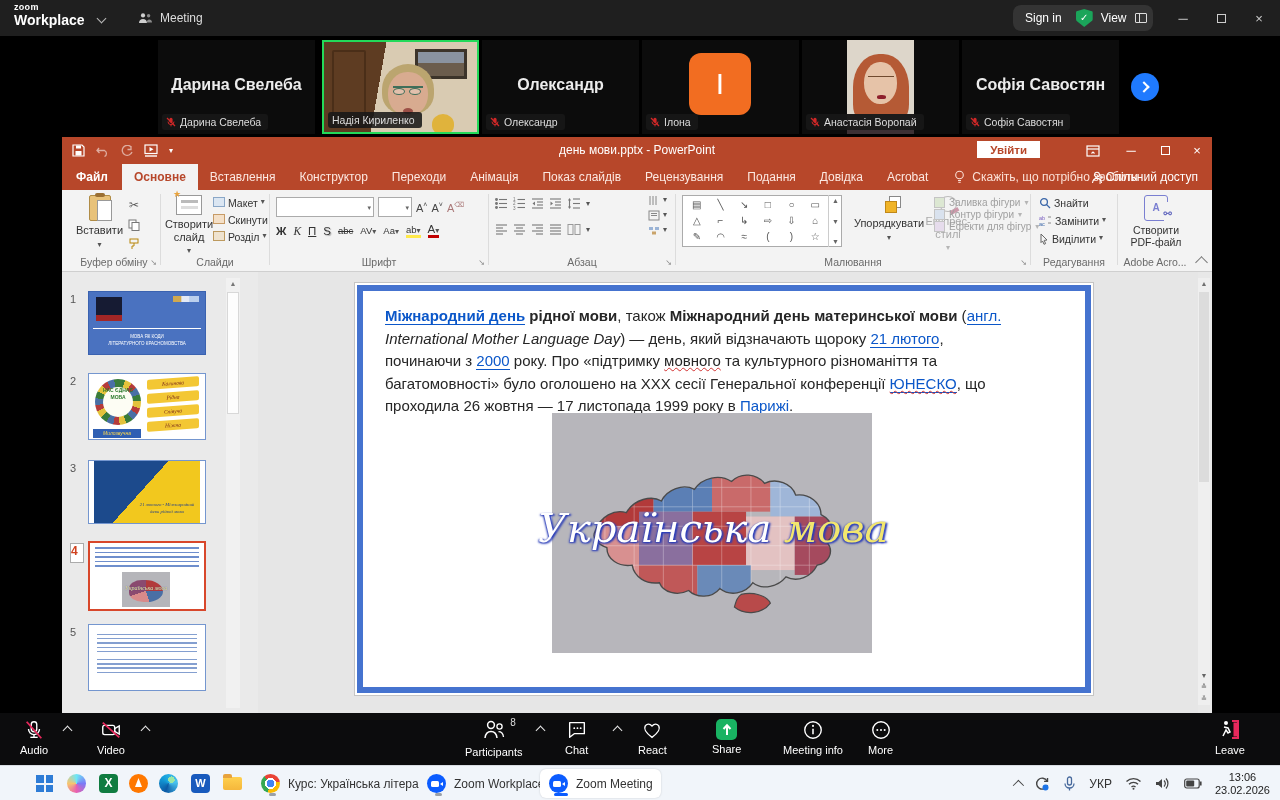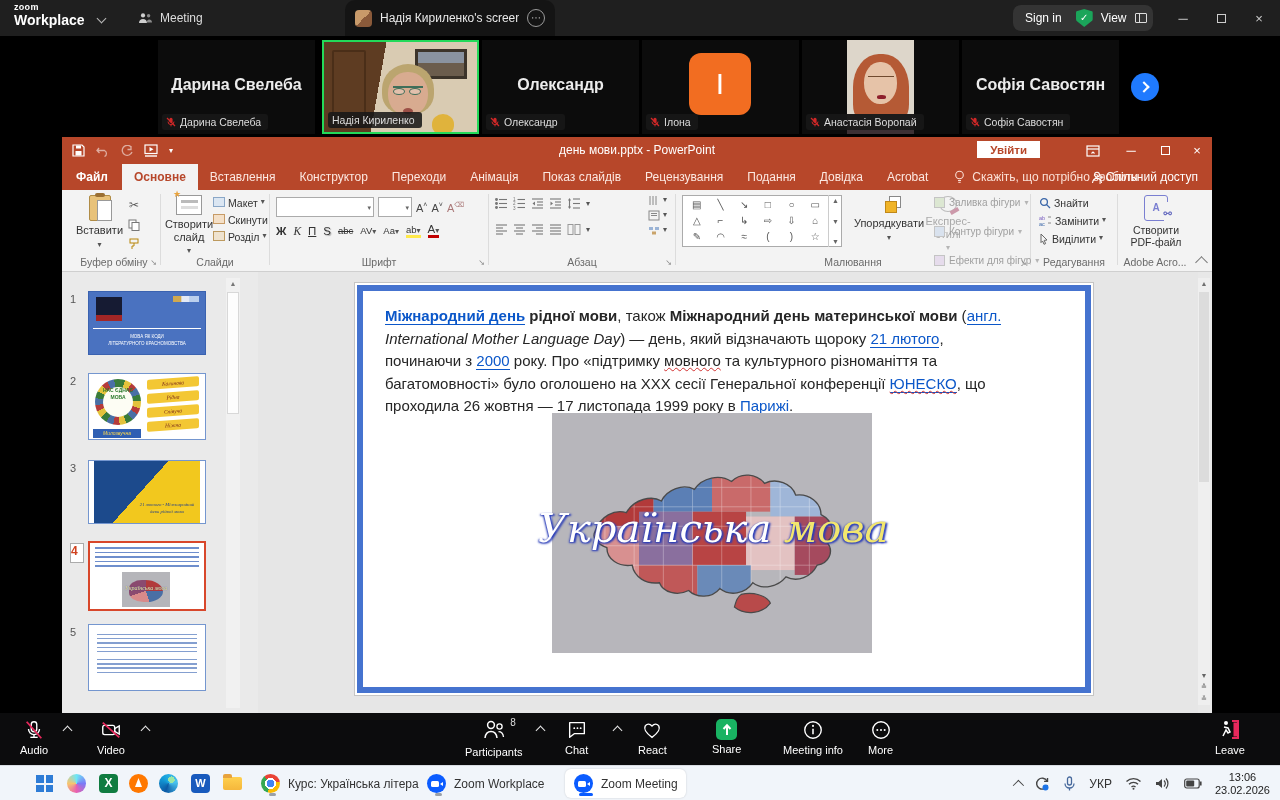--- a/index.html
+++ b/index.html
@@ -139,21 +139,21 @@
     font-size:10px; color:#555; padding:1px 14px 1px 2px; line-height:1; }
   .shscroll { position:absolute; left:152px; top:5px; width:14px; height:52px; border-left:1px solid #ccc;
     display:flex; flex-direction:column; align-items:center; justify-content:space-between; padding:2px 0; font-size:7px; color:#666; }
   .arrange { position:absolute; left:176px; top:6px; width:74px; }
   .arricon { width:20px; height:18px; position:relative; }
   .arricon i { position:absolute; width:12px; height:12px; border:1px solid #888; background:#fff; }
   .arricon i.f { left:6px; top:5px; background:#f0b428; border-color:#c08818; }
   .quick { position:absolute; left:250px; top:6px; width:44px; color:#a9a9a9; }
   .qicon { width:18px; height:16px; border:1.4px solid #bbb; border-radius:50%; position:relative; }
   .qicon::after { content:""; position:absolute; right:-3px; bottom:-2px; width:9px; height:4px; background:#c9a; transform:rotate(-30deg); }
-  .fillcol { position:absolute; left:258px; top:7px; display:flex; flex-direction:column; gap:18px; font-size:10px; color:#9f9f9f; white-space:nowrap; }
+  .fillcol { position:absolute; left:258px; top:7px; display:flex; flex-direction:column; gap:1px; font-size:10px; color:#9f9f9f; white-space:nowrap; }
   .fillcol .sr { gap:4px; display:flex; align-items:center; }
   .fc-ic { width:11px; height:11px; border:1px solid #c4c4c4; background:#eee; flex:0 0 auto; }
 
   .g-edit { width:86px; }
   .edcol { position:absolute; left:8px; top:7px; display:flex; flex-direction:column; gap:6px; font-size:10.5px; color:#333; white-space:nowrap; }
 
   .g-pdf { width:74px; }
   .pdfbtn { left:10px; width:56px; font-size:10.5px; }
   .pdficon { width:24px; height:26px; border:1.5px solid #7a7fd1; border-radius:3px; position:relative; color:#7a7fd1; font-size:10px; font-weight:bold; text-align:center; line-height:24px; }
   .pdficon::after { content:"⚯"; position:absolute; right:-5px; bottom:-6px; font-size:10px; color:#6a6fc1; background:#f3f3f3; }
@@ -287,25 +287,20 @@
     <span class="zchev"></span>
     <div class="ztab-meet">
       <svg width="15" height="12" viewBox="0 0 15 12">
           <circle cx="5" cy="3.4" r="2.1" fill="#cfcfcf"></circle>
           <path d="M1 11c0-2.4 1.8-4 4-4s4 1.6 4 4z" fill="#cfcfcf"></path>
           <circle cx="10.6" cy="3.8" r="1.7" fill="#8a8a8a"></circle>
           <path d="M8.6 10.6c.3-2 1.2-3.1 2.6-3.1 1.6 0 2.8 1.3 2.8 3.1z" fill="#8a8a8a"></path>
         </svg>
       <span>Meeting</span>
     </div>
-    <div class="ztab-scr">
-      <span class="av"></span>
-      <span class="lbl">Надія Кириленко's screen</span>
-      <span class="zellipsis">⋯</span>
-    </div>
     <div class="zpill">
       <span style="padding:0 6px;">Sign in</span>
       <span class="zshield">✓</span>
       <span>View</span>
       <span class="zview-grid"></span>
     </div>
     <div class="zwinbtn" style="left:1168px;">─</div>
     <div class="zwinbtn" style="left:1206px;">
         <span class="ic-restore"></span>
       </div>
@@ -989,21 +984,21 @@
         </span>
       <span>Курс: Українська літера</span>
     </div>
     <div class="taskbtn" style="left:418px;">
       <span class="tico2">
           <span class="ic-zm" style="position:absolute;inset:0;margin:1px;"></span>
           <span class="runline"></span>
         </span>
       <span>Zoom Workplace</span>
     </div>
-    <div class="taskbtn active" style="left:565px;">
+    <div class="taskbtn active" style="left:540px;">
       <span class="tico2">
           <span class="ic-zm" style="position:absolute;inset:0;margin:1px;"></span>
           <span class="runline blue"></span>
         </span>
       <span>Zoom Meeting</span>
     </div>
     <div class="tray">
       <span class="chevup"></span>
       <svg width="16" height="16" viewBox="0 0 16 16">
           <path d="M13 5 A5.5 5.5 0 1 0 13.5 9" fill="none" stroke="#444" stroke-width="1.4"></path>

